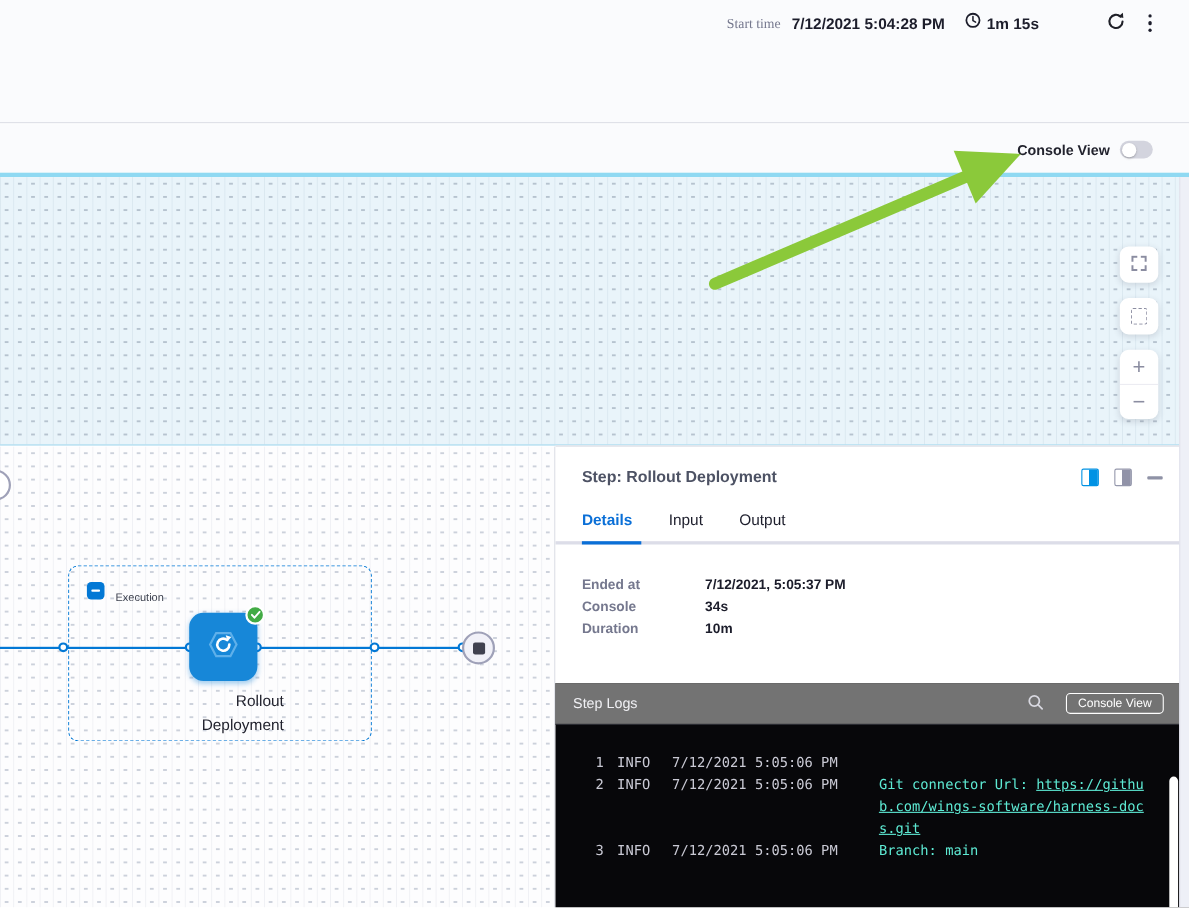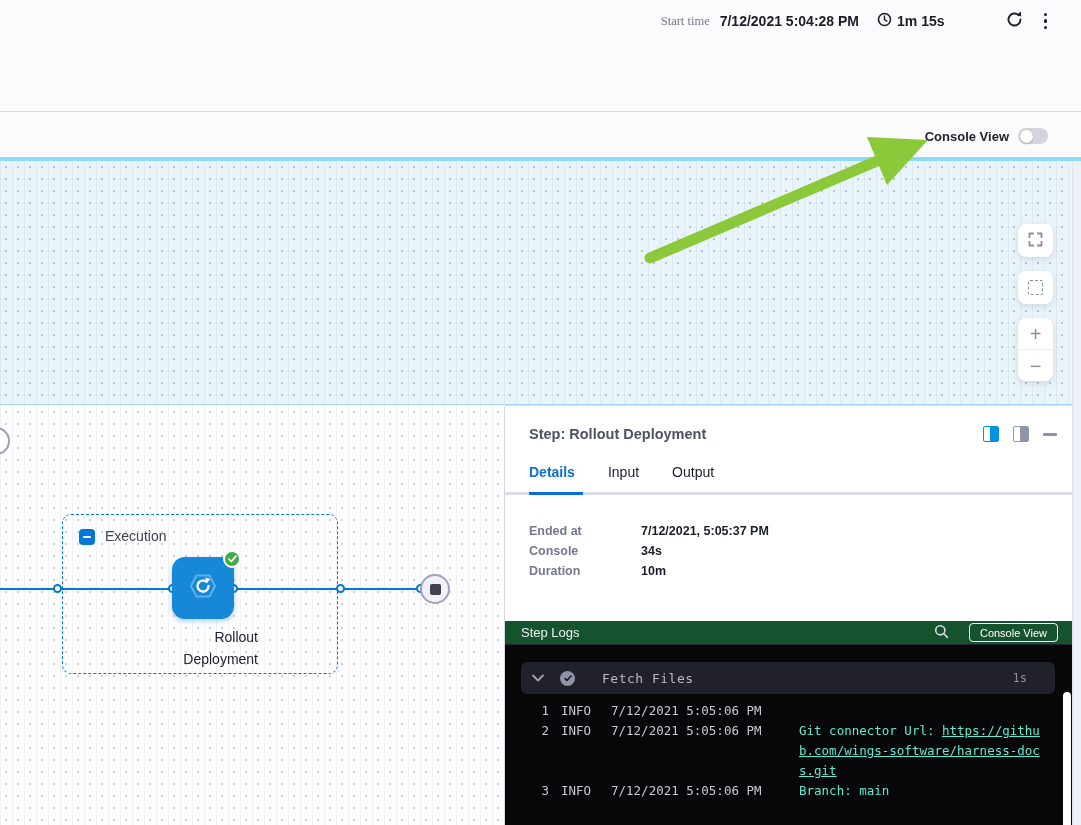--- a/index.html
+++ b/index.html
@@ -63,21 +63,21 @@
 
   .edge-line { position:absolute; left:0; top:182px; width:440px; height:2px; background:#0278d5; }
   .partial-node { position:absolute; left:-18px; top:21px; width:28px; height:28px; border-radius:50%;
                   background:#fff; border:2px solid #9fa1b8; }
 
   .exec-group { position:absolute; left:62px; top:108px; width:276px; height:160px;
                 border:1.6px dashed #0278d5; border-radius:9px; }
   .exec-chip { position:absolute; left:16px; top:14px; width:16px; height:16px; background:#0278d5;
                border-radius:4px; color:#fff; display:flex; align-items:center; justify-content:center; cursor:pointer; }
   .exec-chip::before { content:""; width:8px; height:2px; background:#fff; border-radius:1px; }
-  .exec-label { position:absolute; left:42px; top:13px; font-size:14px; color:#3f4350; }
+  .exec-label { position:absolute; left:42px; top:23px; font-size:10px; color:#3f4350; }
 
   .step-node { position:absolute; left:172px; top:151px; width:62px; height:62px; background:#1787d8;
                border-radius:13px; cursor:pointer; display:flex; align-items:center; justify-content:center;
                box-shadow:0 2px 5px rgba(2,120,213,.35); }
   .check-badge { position:absolute; right:-7px; top:-7px; width:18px; height:18px; border-radius:50%;
                  background:#42ab45; border:2px solid #fff; display:flex; align-items:center; justify-content:center; }
   .node-label { position:absolute; left:148px; top:220px; width:110px; text-align:right; font-size:14px;
                 color:#22232e; line-height:22px; }
 
   .port { position:absolute; width:9px; height:9px; border-radius:50%; background:#fff; border:2px solid #0278d5; }
@@ -110,21 +110,21 @@
   .tab-divider { height:3px; background:#dcdde8; position:relative; }
   .tab-underline { position:absolute; left:24px; top:0; width:54px; height:3px; background:#0a6fd7; }
 
   .details-list { padding:26px 24px 0 24px; }
   .detail-row { display:flex; line-height:20px; }
   .detail-label { width:112px; font-size:12.5px; font-weight:600; color:#75788e; }
   .detail-value { font-size:12.5px; font-weight:700; color:#1c1d2b; }
 
   
   .logs { position:absolute; left:0; top:215px; width:576px; bottom:0; background:#07070a; display:flex; flex-direction:column; }
-  .logs-header { height:24px; background:#14532d; border-bottom:1px solid #23242c; display:flex; align-items:center;
+  .logs-header { height:38px; background:#737373; border-bottom:1px solid #23242c; display:flex; align-items:center;
                  padding:0 23px 0 16px; flex:none; }
   .logs-title { color:#f0f0f4; font-size:13px; flex:1; }
   .search-btn { background:none; border:none; margin-right:20px; cursor:pointer; display:flex; }
   .console-view-btn { background:transparent; border:1px solid #ffffff; border-radius:4px; color:#fff;
                       font-size:11px; padding:2.5px 10px; cursor:pointer; font-family:"Liberation Sans",sans-serif; }
   .logs-body { flex:1; padding:17px 16px 0 16px; position:relative; overflow:hidden; }
   .log-group-row { height:32px; background:#20212a; border-radius:6px; display:flex; align-items:center;
                    padding:0 28px 0 11px; cursor:pointer; margin-right:10px; }
   .chev { display:flex; margin-right:16px; }
   .step-check { width:15px; height:15px; border-radius:50%; background:#9094a8; display:flex; align-items:center;
@@ -290,34 +290,20 @@
           <span>
             <svg width="15" height="15" viewBox="0 0 15 15">
                 <circle cx="6.3" cy="6.3" r="4.6" fill="none" stroke="#d8d8e0" stroke-width="1.6"></circle>
                 <line x1="9.8" y1="9.8" x2="13.4" y2="13.4" stroke="#d8d8e0" stroke-width="1.6" stroke-linecap="round"></line>
               </svg>
           </span>
         </button>
         <button class="console-view-btn">Console View</button>
       </div>
       <div class="logs-body">
-        <div class="log-group-row">
-          <span class="chev">
-            <svg width="12" height="8" viewBox="0 0 12 8">
-                <path d="M1 1.5l5 5 5-5" fill="none" stroke="#9fa2b4" stroke-width="1.8" stroke-linecap="round" stroke-linejoin="round"></path>
-              </svg>
-          </span>
-          <span class="step-check">
-            <svg width="8" height="7" viewBox="0 0 8 7">
-                <path d="M1 3.5l1.9 2L7 1" fill="none" stroke="#14151b" stroke-width="1.6" stroke-linecap="round" stroke-linejoin="round"></path>
-              </svg>
-          </span>
-          <span class="log-group-name">Fetch Files</span>
-          <span class="log-group-duration">1s</span>
-        </div>
         <div class="log-lines">
             <div class="log-row">
               <span class="log-num">1</span>
               <span class="log-level">INFO</span>
               <span class="log-ts">7/12/2021 5:05:06 PM</span>
             </div>
             <div class="log-row">
               <span class="log-num">2</span>
               <span class="log-level">INFO</span>
               <span class="log-ts">7/12/2021 5:05:06 PM</span>

